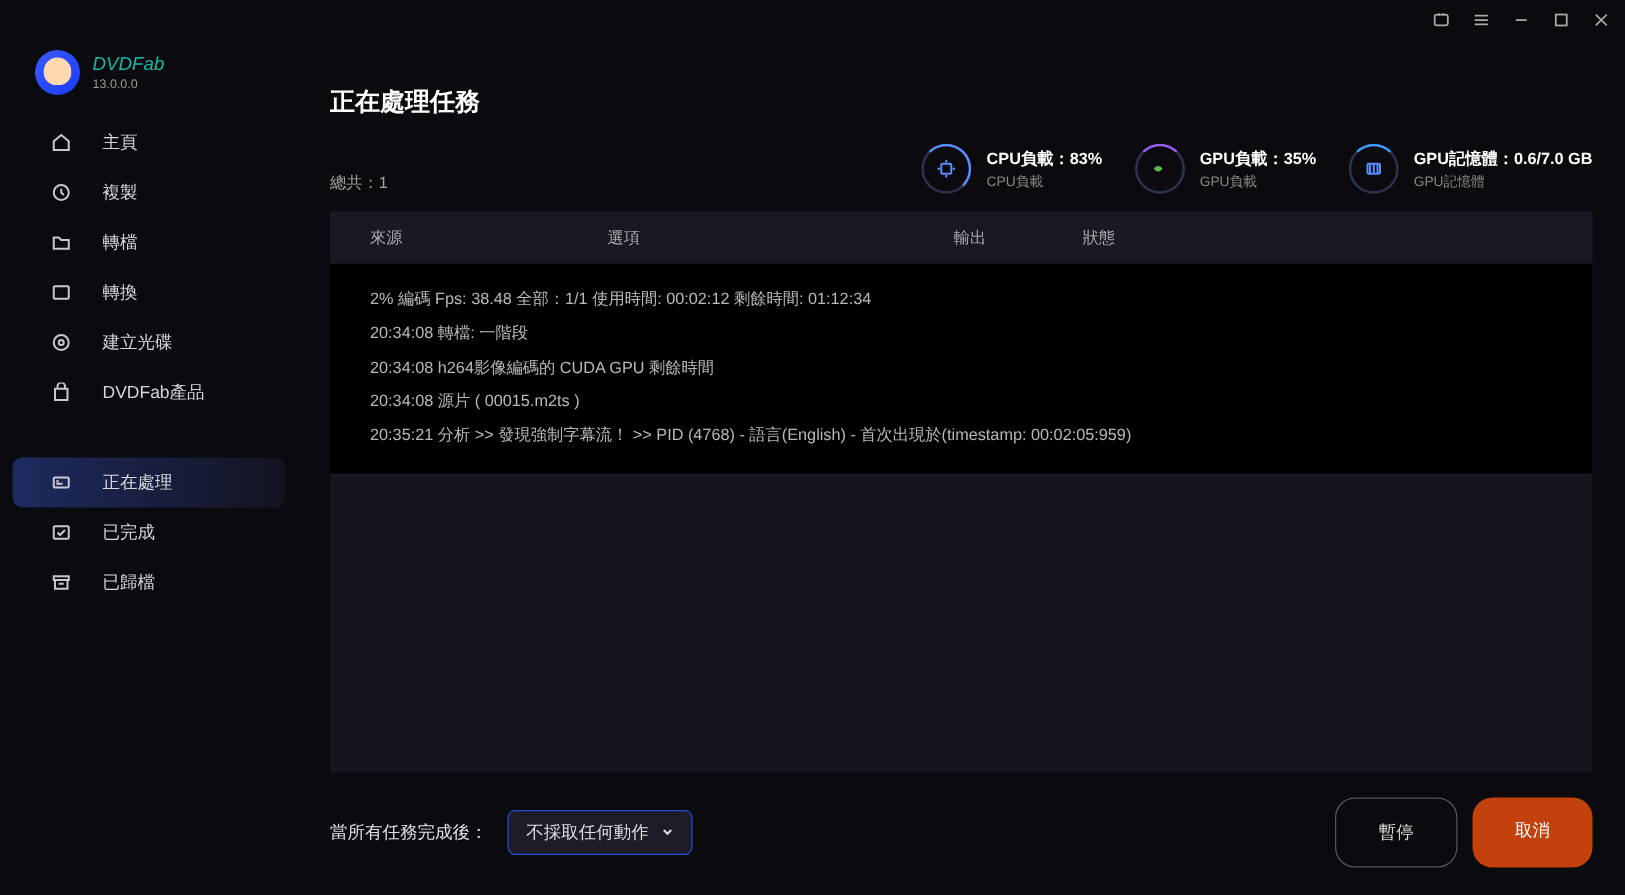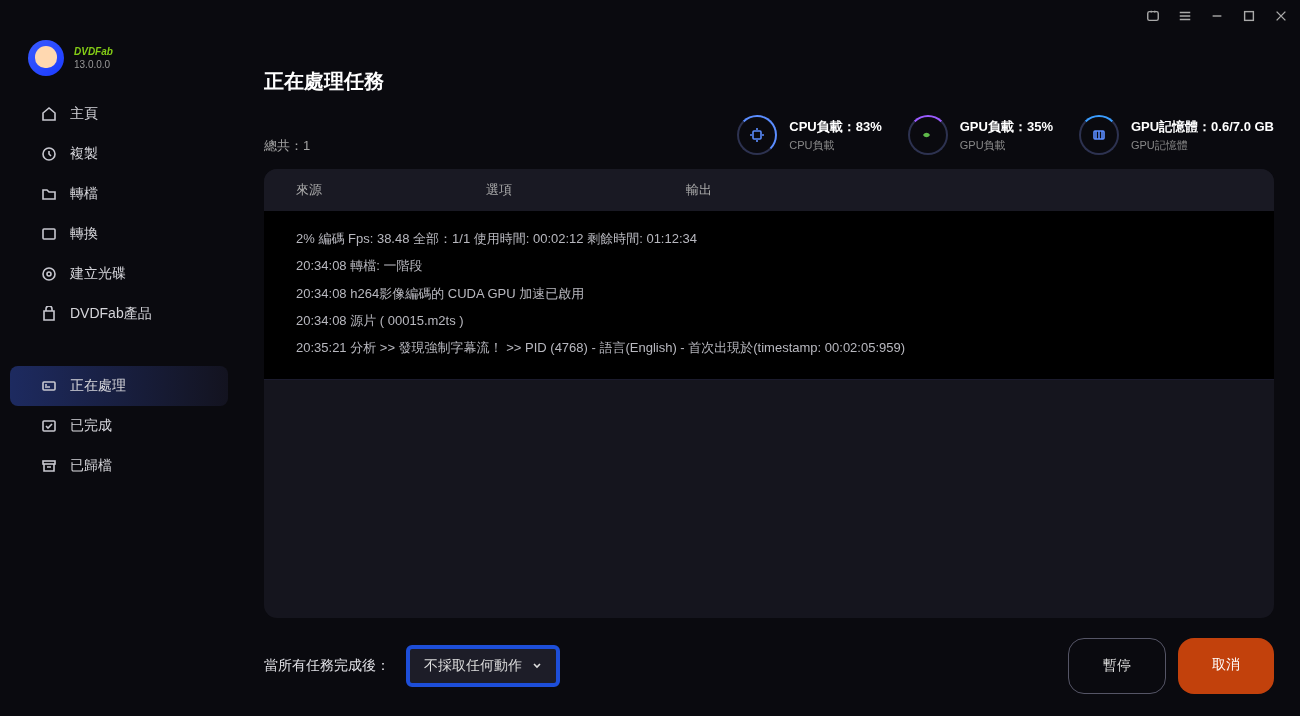--- a/index.html
+++ b/index.html
@@ -4,55 +4,55 @@
 <style>
 * { margin: 0; padding: 0; box-sizing: border-box; font-family: "Microsoft YaHei", "PingFang SC", sans-serif; }
 body { background: #0a0a0f; color: #e0e0e5; width: 1300px; height: 716px; overflow: hidden; display: flex; flex-direction: column; }
 .titlebar { height: 32px; display: flex; justify-content: flex-end; align-items: center; padding-right: 12px; gap: 18px; }
 .titlebar-icon { width: 14px; height: 14px; display: flex; align-items: center; justify-content: center; color: #aaa; cursor: pointer; }
 .main-layout { flex: 1; display: flex; }
 .sidebar { width: 238px; display: flex; flex-direction: column; padding-top: 0; }
 .brand { display: flex; align-items: center; padding: 8px 20px 18px 28px; gap: 10px; }
 .brand-logo { width: 36px; height: 36px; border-radius: 50%; background: linear-gradient(135deg,#3a5bff,#1a3aff); display: flex; align-items: center; justify-content: center; position: relative; overflow: hidden; }
 .brand-logo::before { content: ""; position: absolute; width: 22px; height: 22px; background: #ffd8b0; border-radius: 50% 50% 45% 45%; top: 6px; }
-.brand-text .name { font-weight: 700; font-style: italic; font-size: 10px; color: #84cc16; }
+.brand-text .name { font-weight: 400; font-style: italic; font-size: 15px; color: #14b8a6; }
 .brand-text .ver { font-size: 10px; color: #999; margin-top: 2px; }
-.nav-item { display: flex; align-items: center; gap: 12px; padding: 11px 20px 11px 30px; cursor: pointer; font-size: 14px; color: #d5d5da; border-radius: 8px; margin: 0 10px; }
+.nav-item { display: flex; align-items: center; gap: 24px; padding: 11px 20px 11px 30px; cursor: pointer; font-size: 14px; color: #d5d5da; border-radius: 8px; margin: 0 10px; }
 .nav-item.active { background: linear-gradient(90deg, rgba(42,64,150,0.6), rgba(40,40,70,0.3)); }
 .nav-gap { height: 32px; }
 .nav-icon { width: 18px; height: 18px; display: flex; align-items: center; justify-content: center; color: #c8c8d0; }
 .content { flex: 1; display: flex; flex-direction: column; padding: 0 26px 0 26px; }
 .page-head { padding: 36px 0 0 0; }
 .page-title { font-size: 20px; font-weight: 600; color: #fff; }
 .meta-row { display: flex; justify-content: space-between; align-items: flex-end; margin-top: 20px; }
 .total-text { font-size: 13px; color: #a3a3a3; }
 .stats { display: flex; gap: 26px; }
 .stat { display: flex; align-items: center; gap: 12px; }
 .ring { width: 40px; height: 40px; border-radius: 50%; border: 2px solid #2d3250; display: flex; align-items: center; justify-content: center; color: #5b8dff; position: relative; }
 .ring.cpu { border-top-color: #5b8dff; border-right-color: #5b8dff; }
 .ring.gpu { border-top-color: #9b5bff; }
 .ring.mem { border-top-color: #3b9dff; }
 .stat-text .label { font-size: 13px; font-weight: 600; color: #fff; }
 .stat-text .sub { font-size: 11px; color: #888; margin-top: 2px; }
-.task-panel { background: #15151e; border-radius: 13px; margin-top: 14px; flex: 1; overflow: hidden; display: flex; flex-direction: column; }
+.task-panel { background: #15151e; border-radius: 2px; margin-top: 14px; flex: 1; overflow: hidden; display: flex; flex-direction: column; }
 .tbl-head { display: flex; padding: 12px 32px; font-size: 13px; color: #aaa; background: #191923; }
 .col-src { width: 190px; }
 .col-opt { width: 200px; }
-.col-out { width: 180px; }
+.col-out { width: 180px; text-align: center; }
 .col-stat { width: 230px; }
 .col-prog { width: 110px; text-align: right; }
 .col-close { flex: 1; text-align: right; }
 .task-row { display: flex; align-items: center; padding: 16px 32px; font-size: 14px; border-left: 4px solid #3a5bff; background: #1a1a28; }
 .status-cell { display: flex; align-items: center; gap: 14px; }
 .play-badge { width: 20px; height: 18px; background: #1fc96b; border-radius: 3px; display: flex; align-items: center; justify-content: center; color: #0a2a10; }
 .close-x { cursor: pointer; color: #ddd; font-size: 16px; }
 .log-panel { padding: 14px 32px 18px 32px; font-size: 13px; color: #b8b8bf; line-height: 2.1; border-bottom: 1px solid rgba(90,90,150,0.3); background: #000000; }
 .footer-row { display: flex; align-items: center; justify-content: space-between; padding: 20px 0 22px 0; }
 .foot-left { display: flex; align-items: center; gap: 16px; font-size: 14px; justify-content: flex-end; }
-.select-box { background: #1d1d28; border: 4px solid #1d4ed8; border-radius: 6px; padding: 8px 14px; display: flex; align-items: center; gap: 10px; cursor: pointer; font-size: 14px; color: #ddd; }
+.select-box { background: #1d1d28; border: 1px solid #1d4ed8; border-radius: 6px; padding: 8px 14px; display: flex; align-items: center; gap: 10px; cursor: pointer; font-size: 14px; color: #ddd; }
 .foot-right { display: flex; gap: 12px; }
 .btn { padding: 18px 34px; border-radius: 16px; font-size: 14px; cursor: pointer; }
 .btn-outline { border: 1px solid #555566; color: #ddd; }
 .btn-primary { background: #c2410c; color: #fff; }
 svg { stroke: currentColor; fill: none; stroke-width: 1.6; }
 </style>
 </head>
 <body>
 
 <div class="titlebar">
@@ -219,25 +219,26 @@
           </div>
         </div>
       </div>
     </div>
 
     <div class="task-panel">
       <div class="tbl-head">
         <div class="col-src">來源</div>
         <div class="col-opt">選項</div>
         <div class="col-out">輸出</div>
+        <div class="col-stat">狀態</div>
       </div>
       <div class="log-panel">
         <div>2%  編碼 Fps: 38.48  全部：1/1  使用時間:  00:02:12  剩餘時間:  01:12:34</div>
         <div>20:34:08  轉檔: 一階段</div>
-        <div>20:34:08  h264影像編碼的 CUDA GPU 加速已啟用</div>
+        <div>20:34:08  h264影像編碼的 CUDA GPU 剩餘時間</div>
         <div>20:34:08  源片 ( 00015.m2ts )</div>
         <div>20:35:21  分析 &gt;&gt; 發現強制字幕流！ &gt;&gt; PID (4768) - 語言(English) - 首次出現於(timestamp: 00:02:05:959)</div>
       </div>
     </div>
 
     <div class="footer-row">
       <div class="foot-left">
         <span>當所有任務完成後：</span>
         <div class="select-box">
           <span>不採取任何動作</span>

